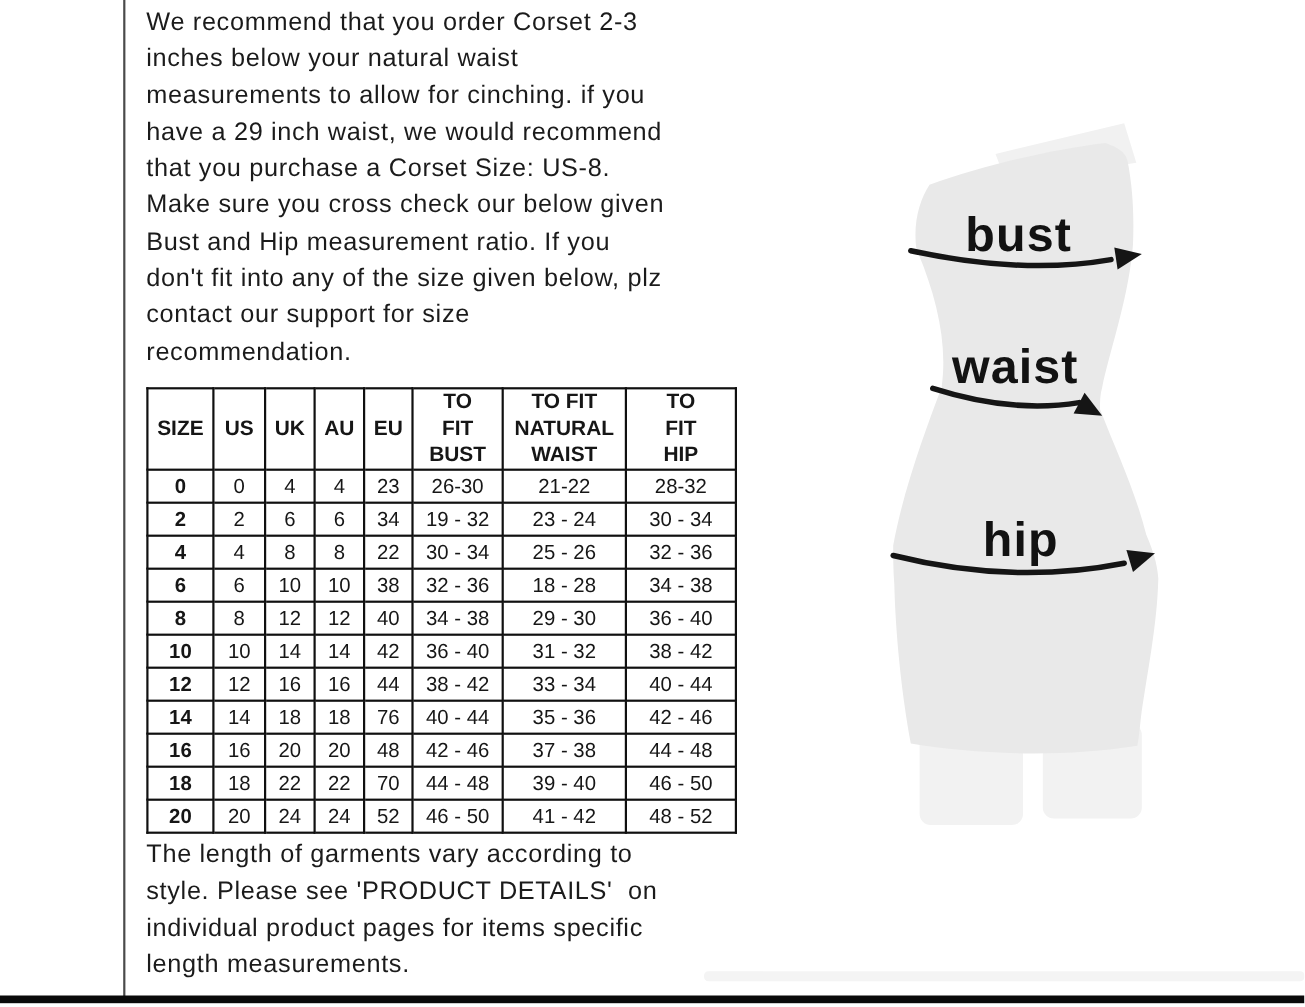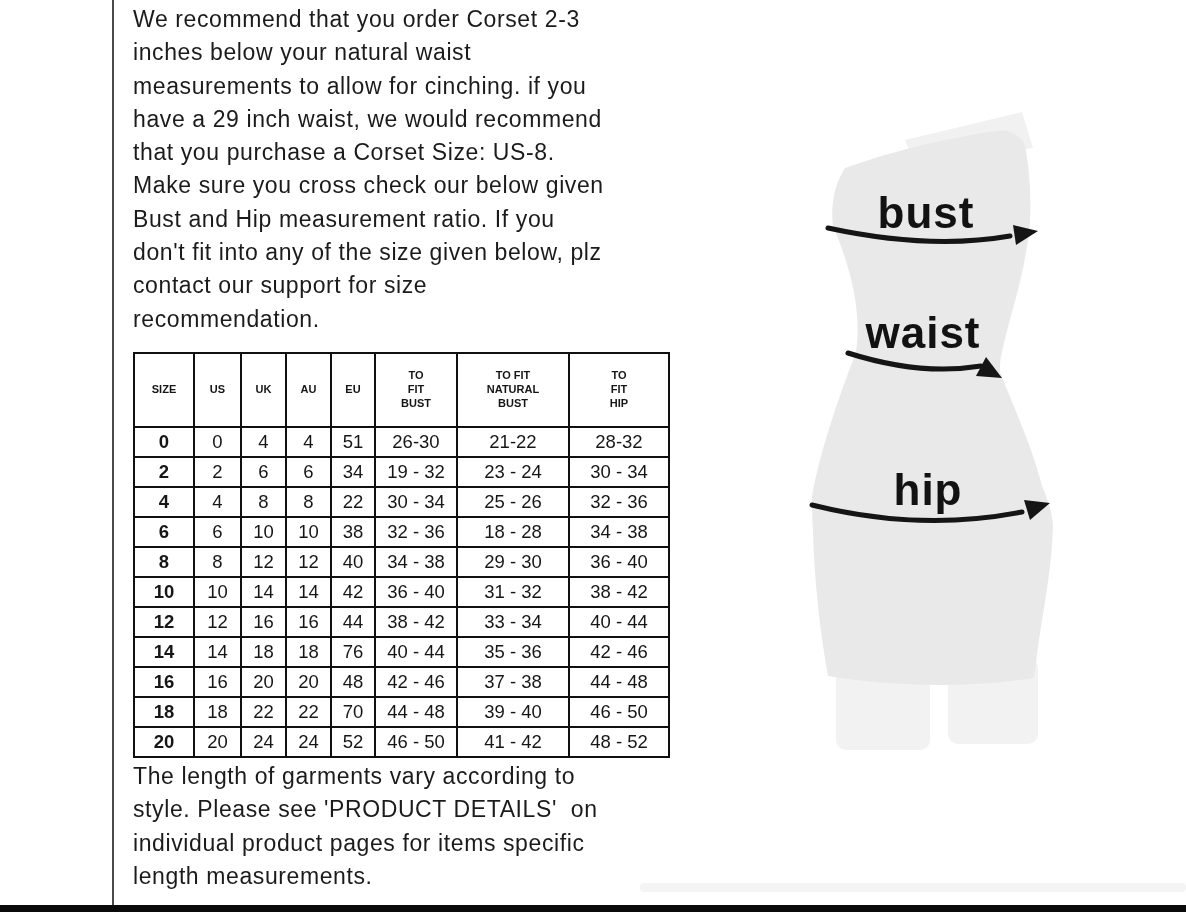--- a/index.html
+++ b/index.html
@@ -59,21 +59,21 @@
     background: #ffffff;
   }
   .size-table th, .size-table td {
     border: 2px solid #101010;
     text-align: center;
     vertical-align: middle;
     padding: 0 2px;
     color: #161616;
   }
   .size-table th {
-    font-size: 11px;
+    font-size: 19px;
     font-weight: bold;
     line-height: 1.25;
     white-space: pre-line;
     height: 72px;
   }
   .size-table td {
     font-size: 18.5px;
     height: 28px;
     white-space: nowrap;
   }
@@ -125,33 +125,33 @@
         <th>SIZE</th>
         <th>US</th>
         <th>UK</th>
         <th>AU</th>
         <th>EU</th>
         <th>TO
 FIT
 BUST</th>
         <th>TO FIT
 NATURAL
-BUST</th>
+WAIST</th>
         <th>TO
 FIT
 HIP</th>
       </tr>
     </thead>
     <tbody>
         <tr>
           <td>0</td>
           <td>0</td>
           <td>4</td>
           <td>4</td>
-          <td>51</td>
+          <td>23</td>
           <td>26-30</td>
           <td>21-22</td>
           <td>28-32</td>
         </tr>
         <tr>
           <td>2</td>
           <td>2</td>
           <td>6</td>
           <td>6</td>
           <td>34</td>

